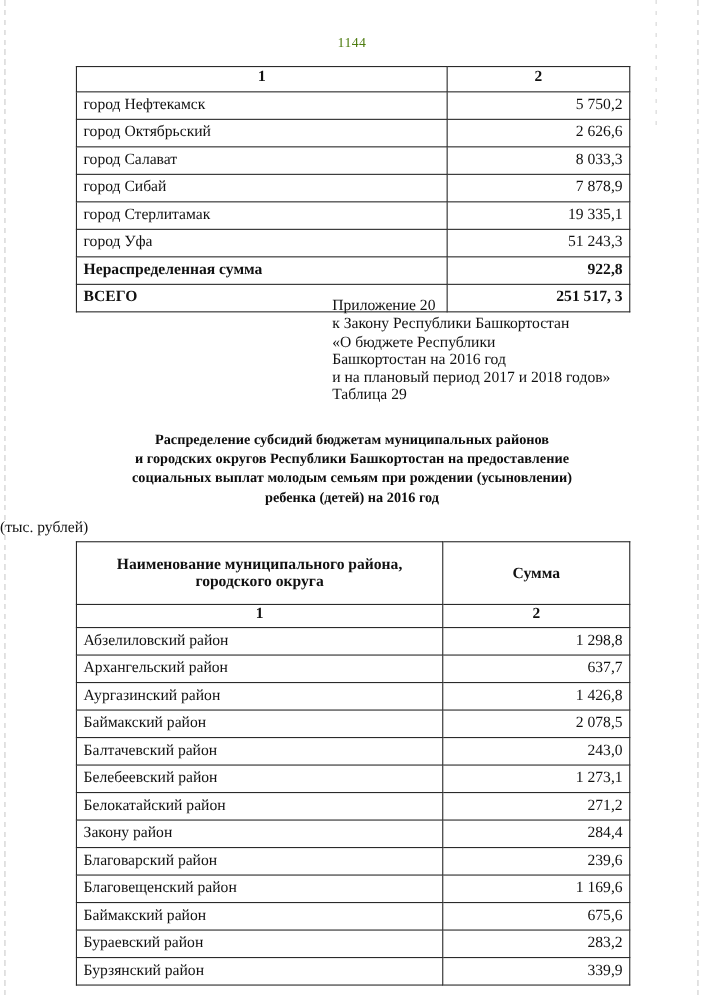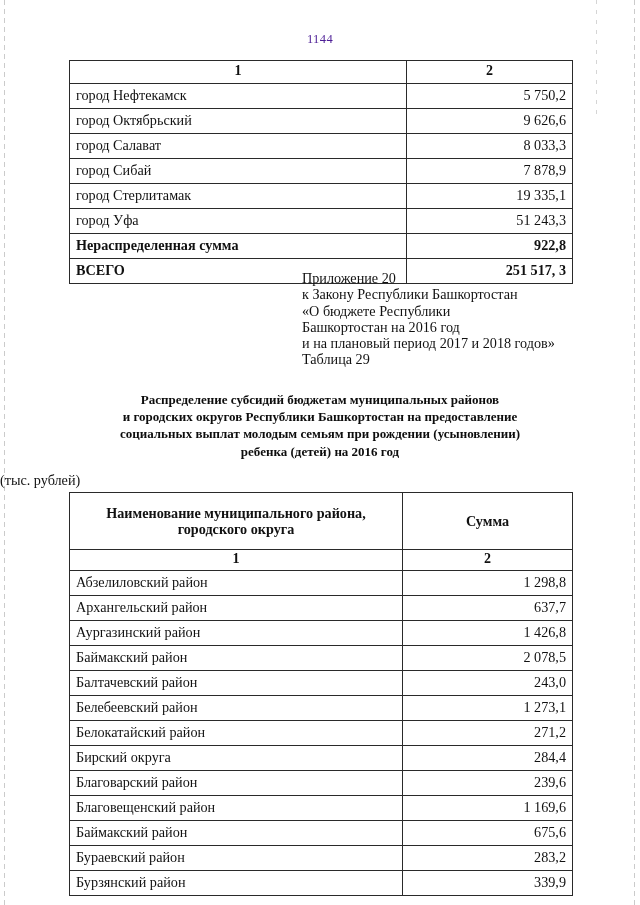--- a/index.html
+++ b/index.html
@@ -56,21 +56,21 @@
   }
 
   .page-number {
     position: absolute;
     top: 32px;
     left: 0;
     width: 640px;
     text-align: center;
     font-size: 12.5px;
     letter-spacing: 0.4px;
-    color: #4c1d95;
+    color: #4d7c0f;
   }
 
   
   table.doc-table {
     position: absolute;
     border-collapse: collapse;
     table-layout: fixed;
     font-size: 14.2px;
     color: #111111;
   }
@@ -161,21 +161,21 @@
       <tr class="hdr">
         <td class="numhdr">1</td>
         <td class="numhdr" style="width:153px;">2</td>
       </tr>
       <tr>
         <td class="col-name">город Нефтекамск</td>
         <td class="col-value">5 750,2</td>
       </tr>
       <tr>
         <td class="col-name">город Октябрьский</td>
-        <td class="col-value">9 626,6</td>
+        <td class="col-value">2 626,6</td>
       </tr>
       <tr>
         <td class="col-name">город Салават</td>
         <td class="col-value">8 033,3</td>
       </tr>
       <tr>
         <td class="col-name">город Сибай</td>
         <td class="col-value">7 878,9</td>
       </tr>
       <tr>
@@ -244,21 +244,21 @@
       </tr>
       <tr>
         <td class="col-name">Белебеевский район</td>
         <td class="col-value">1 273,1</td>
       </tr>
       <tr>
         <td class="col-name">Белокатайский район</td>
         <td class="col-value">271,2</td>
       </tr>
       <tr>
-        <td class="col-name">Бирский округа</td>
+        <td class="col-name">Закону район</td>
         <td class="col-value">284,4</td>
       </tr>
       <tr>
         <td class="col-name">Благоварский район</td>
         <td class="col-value">239,6</td>
       </tr>
       <tr>
         <td class="col-name">Благовещенский район</td>
         <td class="col-value">1 169,6</td>
       </tr>

